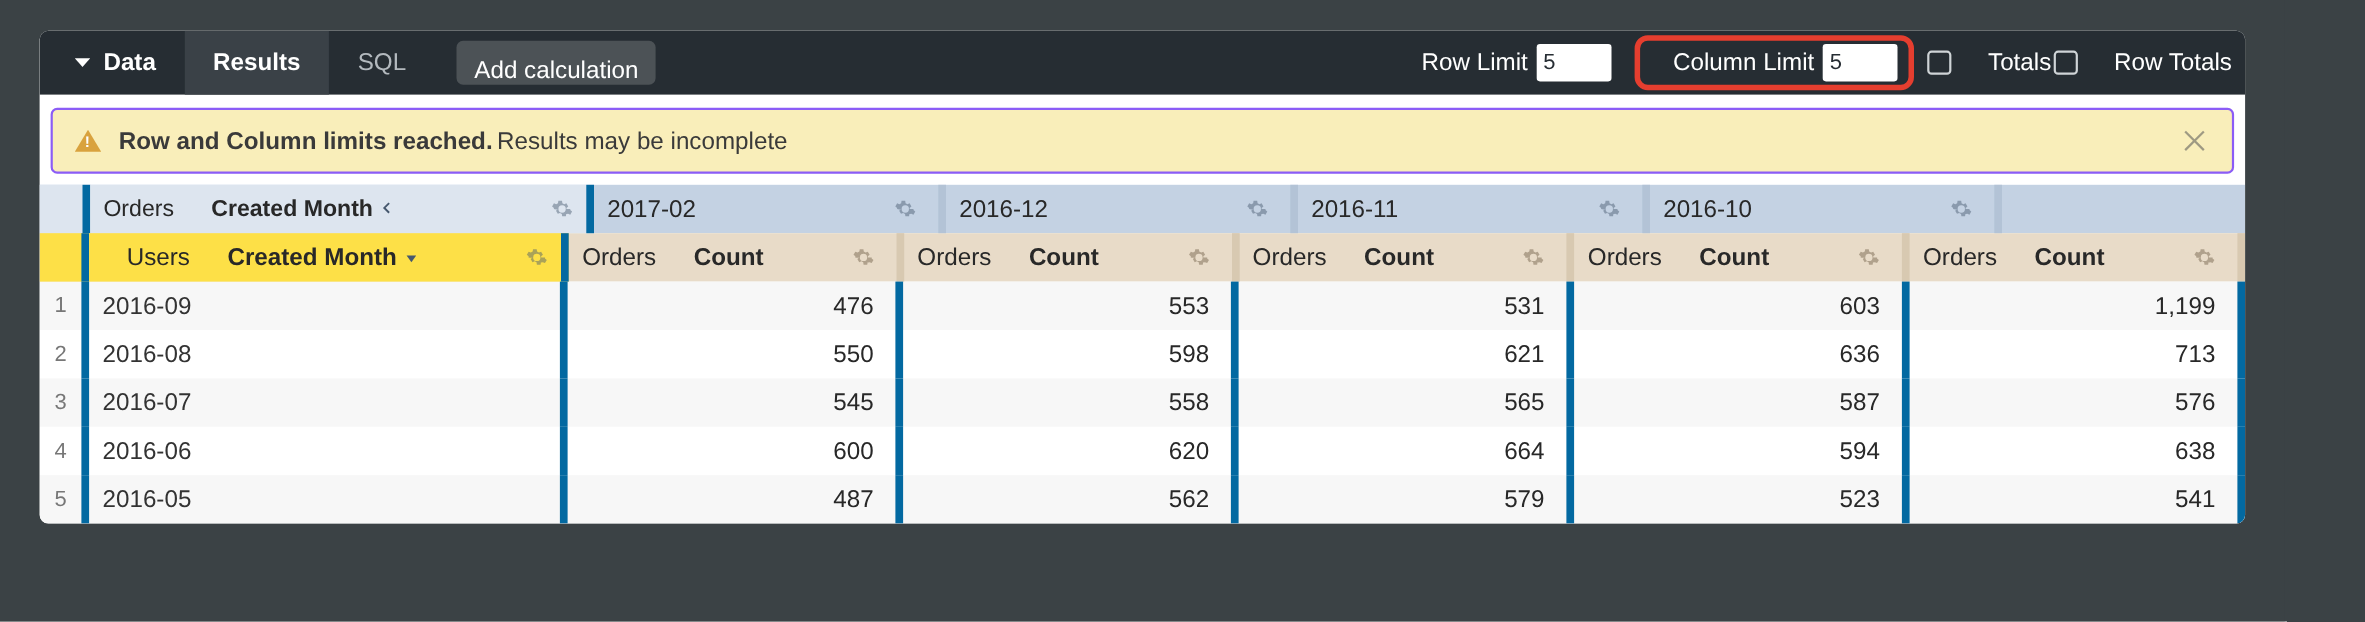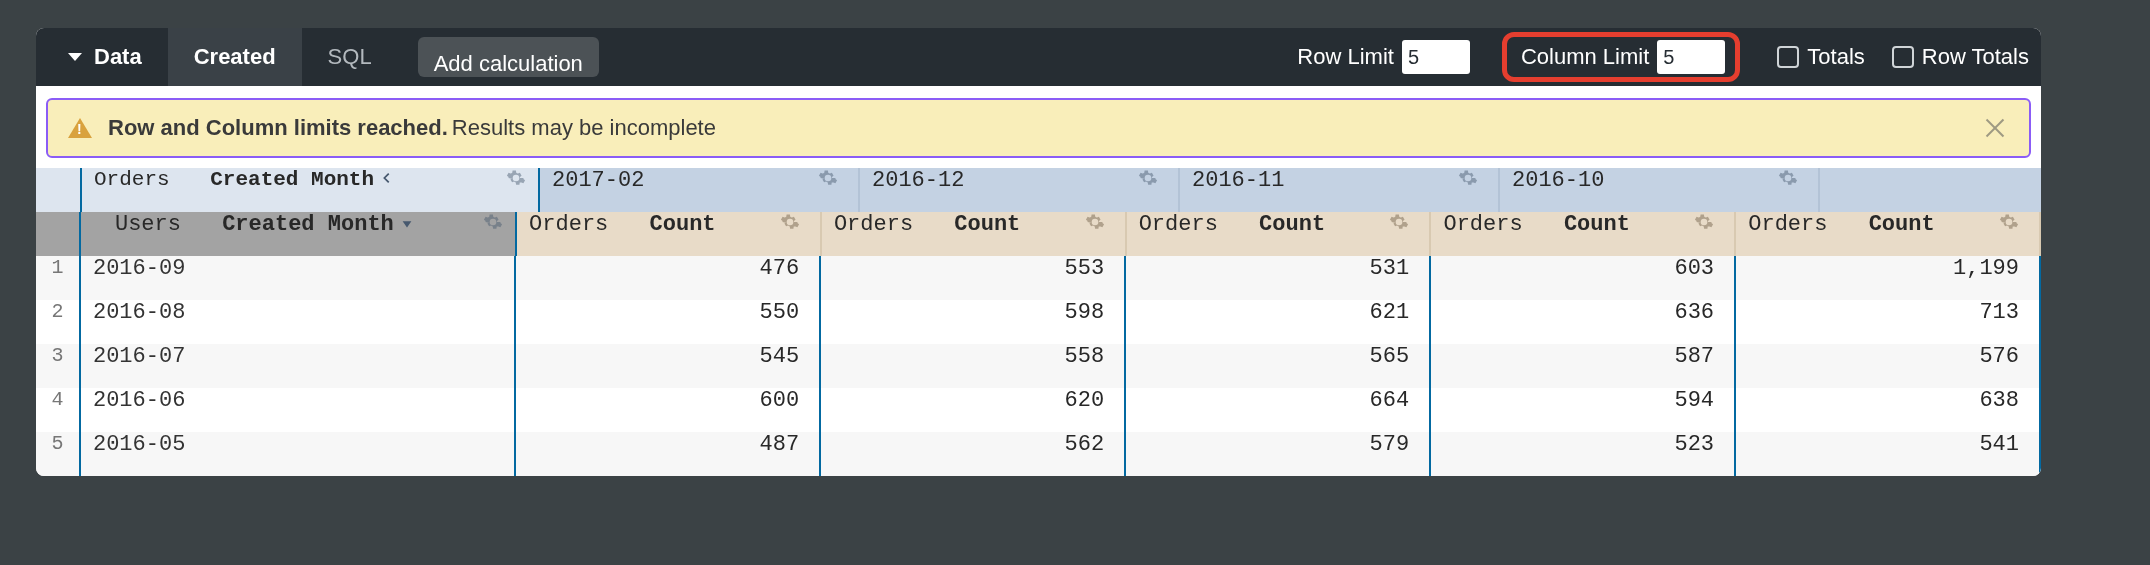--- a/index.html
+++ b/index.html
@@ -65,54 +65,55 @@
     padding: 0 16px;
     margin-left: 20px;
     color: #fff;
     font-size: 22px;
     cursor: pointer;
   }
   .tabbar .spacer { flex: 1; }
   .tabbar .limit-group {
     display: flex;
     align-items: center;
-    margin-right: 22px;
+    margin-right: 11px;
   }
   .tabbar .limit-label {
     font-size: 22px;
     color: #fff;
     margin-right: 8px;
   }
   .tabbar input.limit {
     width: 68px;
     height: 34px;
     font-size: 20px;
     padding: 2px 6px;
     border: none;
     border-radius: 3px;
     background: #fff;
     color: #262d33;
   }
   .highlight-box {
     border: 5px solid #e53e2f;
     border-radius: 12px;
-    padding: 4px 10px 4px 14px;
+    padding: 4px 10px 4px 30px;
     display: flex;
     align-items: center;
     margin: 0 10px;
     height: 50px;
     justify-content: center;
   }
   .tabbar .chk {
     display: flex;
     align-items: center;
-    margin-left: 27px;
+    margin-left: 2px;
     font-size: 22px;
     color: #fff;
     cursor: pointer;
+    gap: 25px;
   }
   .tabbar .chk .box {
     width: 22px; height: 22px;
     border: 2px solid #cfd4d7;
     border-radius: 4px;
     margin-right: 8px;
     background: transparent;
   }
 
   
@@ -162,44 +163,44 @@
   .banner .close::after  { transform: rotate(-45deg); }
 
   
   .table {
     width: 100%;
     font-size: 22px;
   }
   .row { display: flex; height: 44px; align-items: stretch; }
   .cell {
     display: flex;
+    align-items: center;
     padding: 0 12px;
-    border-right: 2px solid #0369a1;
-    font-family: Liberation Mono, monospace;
+    border-right: 7px solid #0369a1;
   }
   .gear {
     margin-left: auto;
     opacity: 0.45;
     cursor: pointer;
     display: inline-flex;
   }
   .gear svg { width: 20px; height: 20px; }
 
   .idx { width: 46px; justify-content: center; color: #777; font-size: 20px; }
   .dim { width: 458px; }
   .val { width: 320px; justify-content: flex-end; padding-right: 20px; }
   .val.head { justify-content: flex-start; padding-left: 12px; }
 
   .row.pivot { background: #c4d2e3; }
   .row.pivot .idx, .row.pivot .dim { background: #dde5ef; }
   .row.pivot .dim { font-size: 21px; }
   .row.pivot .val { border-right-color: #b3c3d6; }
 
   .row.measure { background: #e8dbc8; }
-  .row.measure .idx, .row.measure .dim { background: #a3a3a3; }
+  .row.measure .idx, .row.measure .dim { background: #fde047; }
   .row.measure .val { border-right-color: #d8c9b1; }
 
   .row.data:nth-of-type(even) { background: #fff; }
   .row.data:nth-of-type(odd)  { background: #f7f7f7; }
   .row.data .dim { color: #333; }
   .row.data .val { font-variant-numeric: tabular-nums; }
 
   .label-strong { font-weight: 600; margin-left: 28px; }
   .chevron { margin-left: 6px; }
   .sort-arrow { margin-left: 6px; }
@@ -209,21 +210,21 @@
 
 <div class="frame">
   <div class="panel">
 
     <div class="tabbar">
       <div class="item data">
         <span class="caret"></span>
         <span>Data</span>
       </div>
       <div class="item results">
-        <span>Created</span>
+        <span>Results</span>
       </div>
       <div class="item">
         <span>SQL</span>
       </div>
       <div class="addcalc">
         <span>Add calculation</span>
       </div>
       <div class="spacer"></div>
       <div class="limit-group">
         <span class="limit-label">Row Limit</span>

